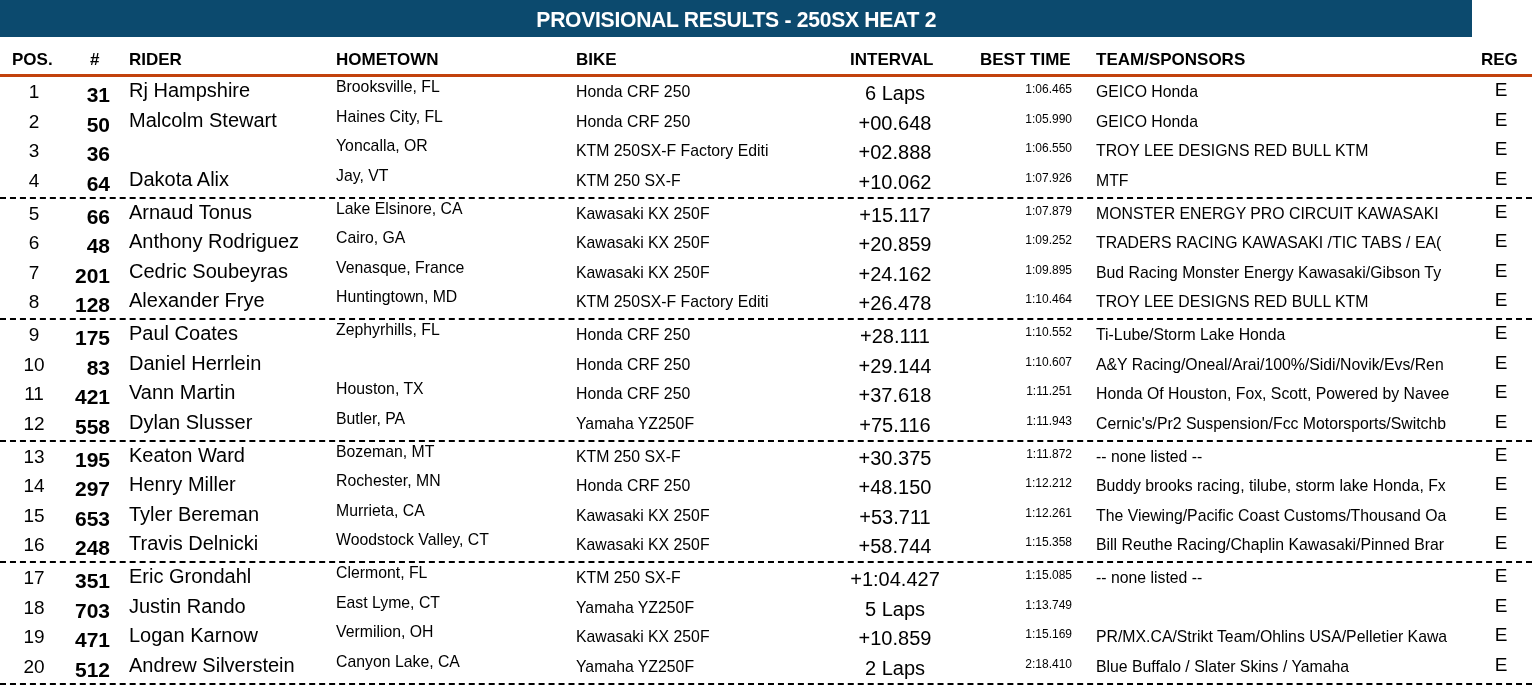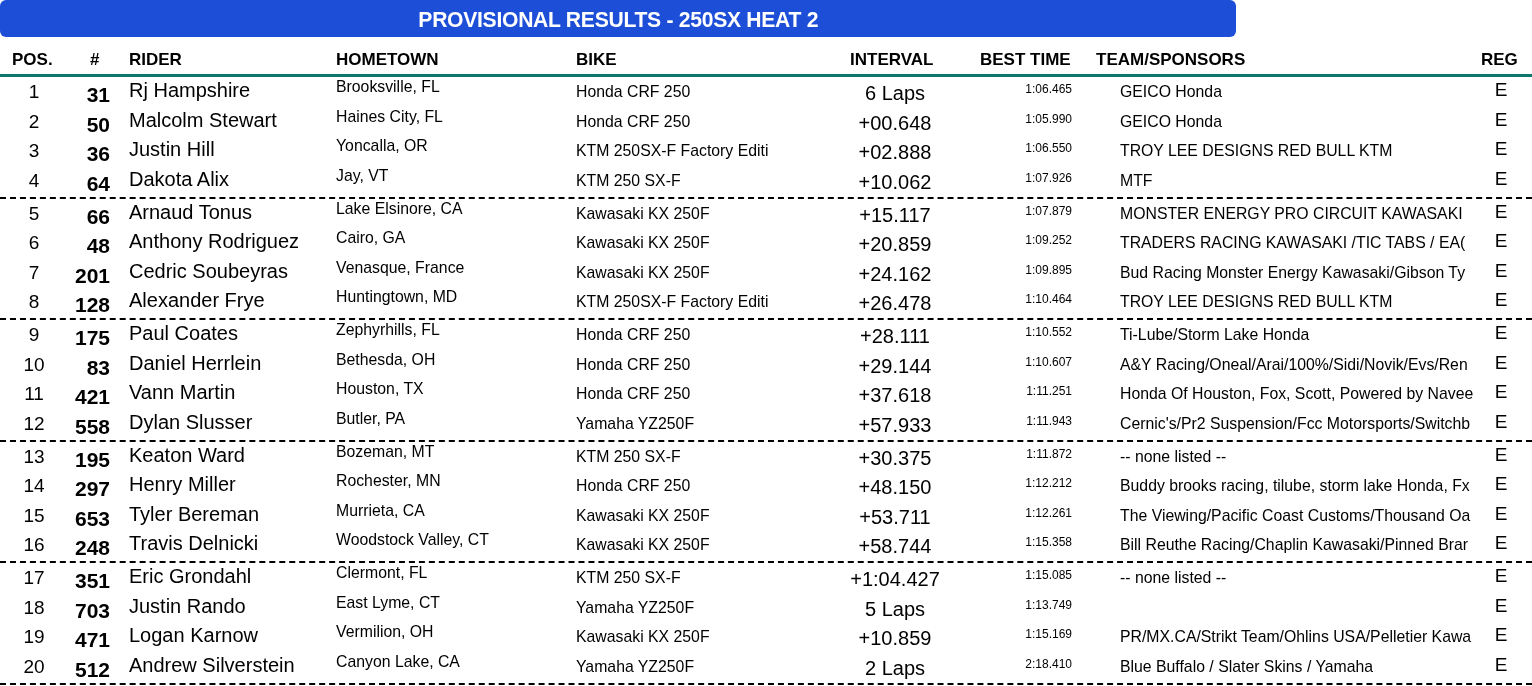--- a/index.html
+++ b/index.html
@@ -1,44 +1,44 @@
 <!DOCTYPE html>
 <html><head>
 <meta charset="utf-8">
 <style>
   html, body { margin: 0; padding: 0; background: #ffffff; }
   body {
     width: 1532px; height: 686px; overflow: hidden; position: relative;
     font-family: "Liberation Sans", sans-serif; color: #000;
   }
   .title-bar {
-    position: absolute; left: 0; top: 0; width: 1236px; height: 37px;
-    background: #1d4ed8; color: #fff; text-align: center; border-radius: 6px;
+    position: absolute; left: 0; top: 0; width: 1472px; height: 37px;
+    background: #0c4a6e; color: #fff; text-align: center;
   }
   .title-bar span {
     display: inline-block; font-weight: bold; font-size: 22px; line-height: 39px;
     letter-spacing: -0.3px; transform: scaleX(0.96);
   }
   .hdr {
     position: absolute; left: 0; top: 44px; width: 1532px; height: 30px;
-    border-bottom: 3px solid #0f766e; font-weight: bold; font-size: 17px;
+    border-bottom: 3px solid #c2410c; font-weight: bold; font-size: 17px;
   }
   .hdr span { position: absolute; top: 6px; white-space: nowrap; }
   .rows { position: absolute; left: 0; top: 77px; width: 1532px; }
   .row { position: relative; height: 29.5px; }
   .row.sep { border-bottom: 2px dashed #000; height: 31px; }
   .cell { position: absolute; top: 4px; white-space: nowrap; overflow: hidden; }
   .c-pos { left: 14px; width: 40px; text-align: center; font-size: 19px; }
   .c-num { left: 62px; width: 48px; text-align: right; font-weight: bold; font-size: 21px; top: 6px; }
   .c-rider { left: 129px; width: 200px; font-size: 20px; top: 2px; }
   .c-home { left: 336px; width: 230px; font-size: 17px; top: 0; }
   .c-bike { left: 576px; width: 220px; font-size: 17px; top: 5px; }
   .c-int { left: 830px; width: 130px; text-align: center; font-size: 20px; top: 5px; }
   .c-best { left: 970px; width: 102px; text-align: right; font-size: 12px; top: 5px; }
-  .c-team { left: 1096px; width: 380px; font-size: 17px; top: 5px; margin-left: 24px; }
+  .c-team { left: 1096px; width: 380px; font-size: 17px; top: 5px; }
   .c-reg { left: 1486px; width: 30px; text-align: center; font-size: 19px; top: 2px; }
   .cond { display: inline-block; transform-origin: left center; transform: scaleX(0.93); }
 </style>
 </head>
 <body>
 
 <div class="title-bar">
   <span>PROVISIONAL RESULTS - 250SX HEAT 2</span>
 </div>
 
@@ -73,21 +73,20 @@
     <div class="cell c-home"><span class="cond">Haines City, FL</span></div>
     <div class="cell c-bike"><span class="cond">Honda CRF 250</span></div>
     <div class="cell c-int">+00.648</div>
     <div class="cell c-best">1:05.990</div>
     <div class="cell c-team"><span class="cond">GEICO Honda</span></div>
     <div class="cell c-reg">E</div>
   </div>
     <div class="row">
     <div class="cell c-pos">3</div>
     <div class="cell c-num">36</div>
-    <div class="cell c-rider">Justin Hill</div>
     <div class="cell c-home"><span class="cond">Yoncalla, OR</span></div>
     <div class="cell c-bike"><span class="cond">KTM 250SX-F Factory Editi</span></div>
     <div class="cell c-int">+02.888</div>
     <div class="cell c-best">1:06.550</div>
     <div class="cell c-team"><span class="cond">TROY LEE DESIGNS RED BULL KTM</span></div>
     <div class="cell c-reg">E</div>
   </div>
     <div class="row sep">
     <div class="cell c-pos">4</div>
     <div class="cell c-num">64</div>
@@ -151,21 +150,20 @@
     <div class="cell c-bike"><span class="cond">Honda CRF 250</span></div>
     <div class="cell c-int">+28.111</div>
     <div class="cell c-best">1:10.552</div>
     <div class="cell c-team"><span class="cond">Ti-Lube/Storm Lake Honda</span></div>
     <div class="cell c-reg">E</div>
   </div>
     <div class="row">
     <div class="cell c-pos">10</div>
     <div class="cell c-num">83</div>
     <div class="cell c-rider">Daniel Herrlein</div>
-    <div class="cell c-home"><span class="cond">Bethesda, OH</span></div>
     <div class="cell c-bike"><span class="cond">Honda CRF 250</span></div>
     <div class="cell c-int">+29.144</div>
     <div class="cell c-best">1:10.607</div>
     <div class="cell c-team"><span class="cond">A&amp;Y Racing/Oneal/Arai/100%/Sidi/Novik/Evs/Ren</span></div>
     <div class="cell c-reg">E</div>
   </div>
     <div class="row">
     <div class="cell c-pos">11</div>
     <div class="cell c-num">421</div>
     <div class="cell c-rider">Vann Martin</div>
@@ -175,21 +173,21 @@
     <div class="cell c-best">1:11.251</div>
     <div class="cell c-team"><span class="cond">Honda Of Houston, Fox, Scott, Powered by Navee</span></div>
     <div class="cell c-reg">E</div>
   </div>
     <div class="row sep">
     <div class="cell c-pos">12</div>
     <div class="cell c-num">558</div>
     <div class="cell c-rider">Dylan Slusser</div>
     <div class="cell c-home"><span class="cond">Butler, PA</span></div>
     <div class="cell c-bike"><span class="cond">Yamaha YZ250F</span></div>
-    <div class="cell c-int">+57.933</div>
+    <div class="cell c-int">+75.116</div>
     <div class="cell c-best">1:11.943</div>
     <div class="cell c-team"><span class="cond">Cernic's/Pr2 Suspension/Fcc Motorsports/Switchb</span></div>
     <div class="cell c-reg">E</div>
   </div>
     <div class="row">
     <div class="cell c-pos">13</div>
     <div class="cell c-num">195</div>
     <div class="cell c-rider">Keaton Ward</div>
     <div class="cell c-home"><span class="cond">Bozeman, MT</span></div>
     <div class="cell c-bike"><span class="cond">KTM 250 SX-F</span></div>

